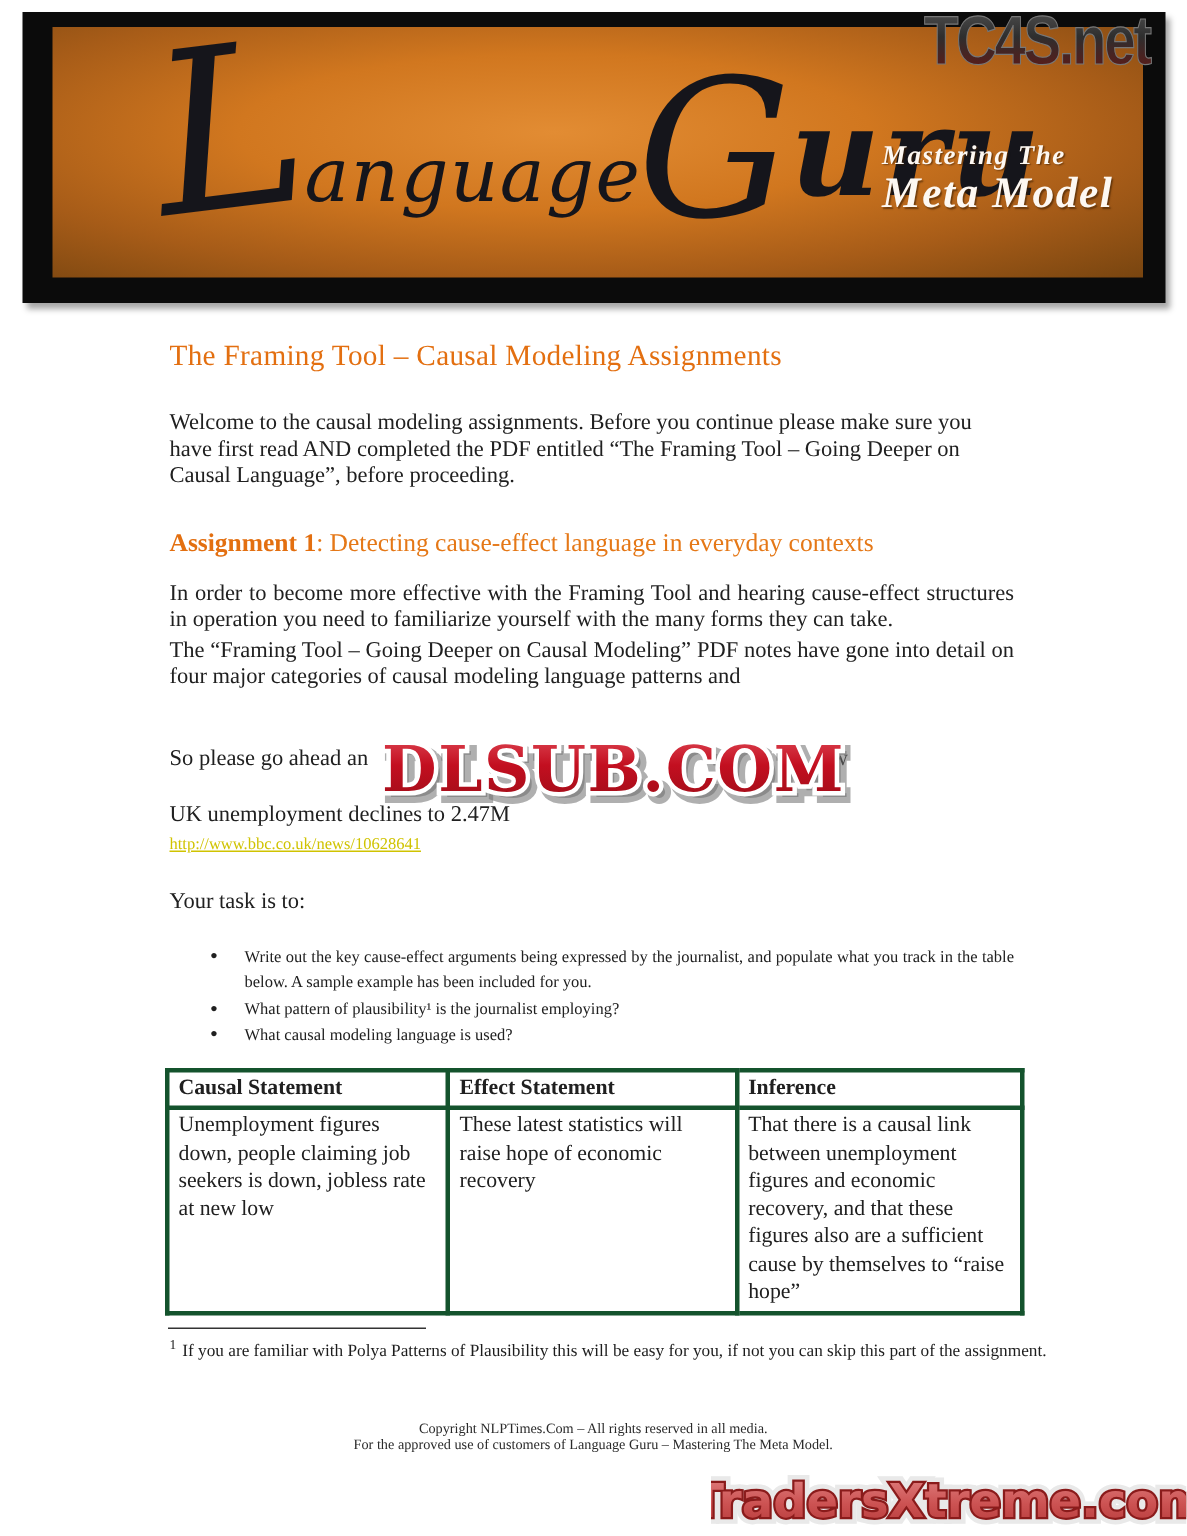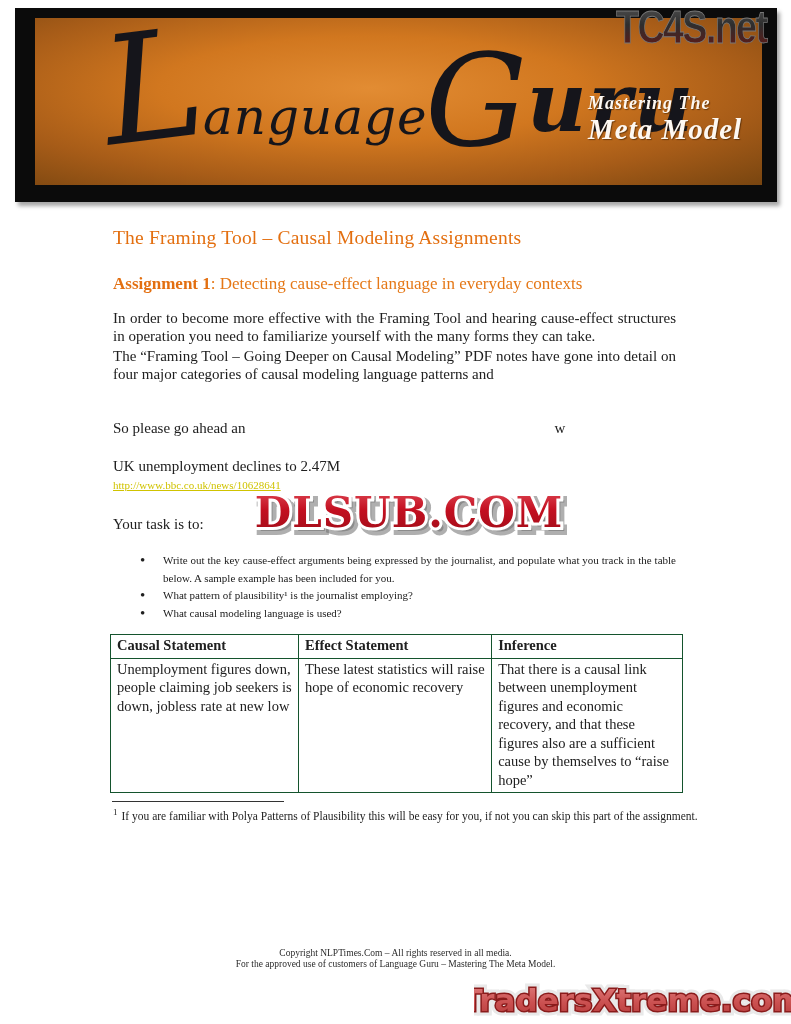--- a/index.html
+++ b/index.html
@@ -77,21 +77,21 @@
   .bullet-list li::before {
     content:"•"; position:absolute; left:27px; font-size:15px;
   }
 
   
   .data-table {
     width:573px; border-collapse:collapse; margin-left:-3px;
     font-size:14.5px; line-height:18.5px; color:#202020;
   }
   .data-table th, .data-table td {
-    border:1px solid #14532d; padding:1px 6px 3px 6px; text-align:left; vertical-align:top;margin-top:13px;
+    border:3px solid #14532d; padding:1px 6px 3px 6px; text-align:left; vertical-align:top;margin-top:13px;
   }
   .data-table th { font-weight:700; }
 
   
   .footnote-rule {
     width:172px; border:none; border-top:1px solid #333; margin:8px 0 3px -1px;
   }
   .footnote { font-size:11.5px; line-height:14px; color:#1d1d1d; white-space:nowrap; }
   .footnote sup { font-size:9px; margin-right:4px; }
 
@@ -129,20 +129,21 @@
         </linearGradient>
       </defs>
       <text x="121" y="43" text-anchor="middle" transform="scale(0.82 1)" font-family="Liberation Sans, sans-serif" font-size="46" font-weight="700" letter-spacing="-2" fill="url(#tcg)" stroke="#777" stroke-width="0.8">TC4S.net</text>
     </svg>
   </div>
 
   <div class="content">
 
     <div class="doc-title">The Framing Tool – Causal Modeling Assignments</div>
 
+    <p class="para p-intro">Welcome to the causal modeling assignments. Before you continue please make sure you have first read AND completed the PDF entitled “The Framing Tool – Going Deeper on Causal Language”, before proceeding.</p>
 
     <div class="h2"><b>Assignment 1</b><span>: Detecting cause-effect language in everyday contexts</span></div>
 
     <p class="para p-justify p-effective">In order to become more effective with the Framing Tool and hearing cause-effect structures in operation you need to familiarize yourself with the many forms they can take.</p>
 
     <p class="para p-justify p-notes">The “Framing Tool – Going Deeper on Causal Modeling” PDF notes have gone into detail on four major categories of causal modeling language patterns and</p>
 
     <p class="para p-obscured"><span>So please go ahead an</span><span class="obscured-gap"></span><span>w</span></p>
 
     <p class="para news-headline">UK unemployment declines to 2.47M</p>

